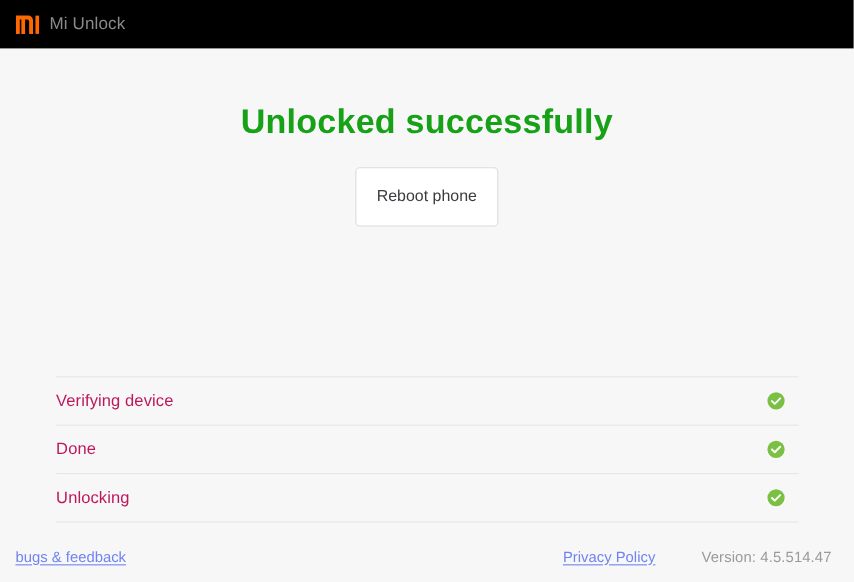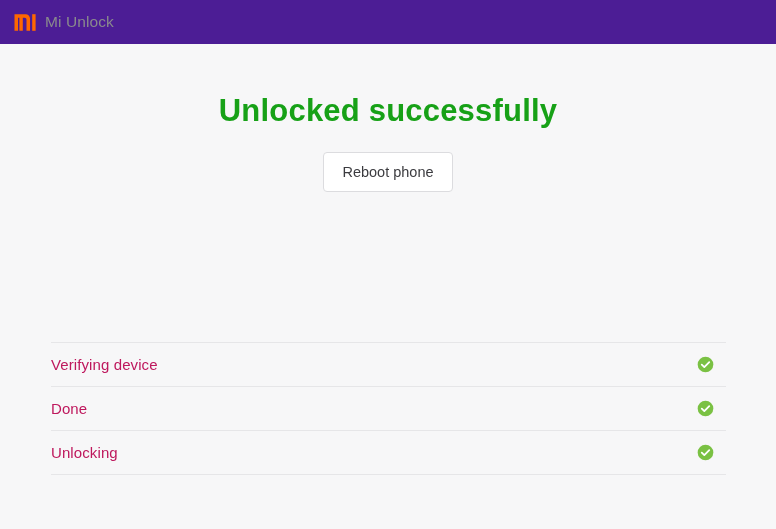--- a/index.html
+++ b/index.html
@@ -25,21 +25,21 @@
     flex-direction: column;
   }
 
   
   #titlebar {
     position: relative;
     height: 44px;
     flex: 0 0 44px;
     display: flex;
     align-items: center;
-    background: #4c1d95;
+    background: #000000;
     padding: 0 14px 0 14px;
     box-sizing: border-box;
   }
   .brand {
     display: flex;
     align-items: center;
     gap: 9px;
   }
   .mi-logo {
     width: 22px;
@@ -103,21 +103,21 @@
     margin-top: 50px;
     font-size: 31px;
     color: #17a117;
     font-weight: bold;
     letter-spacing: .2px;
     line-height: 1.1;
   }
   #reboot-phone-button {
     margin-top: 24px;
     min-width: 112px;
-    height: 40px;
+    height: 54px;
     padding: 0 18px;
     background: #ffffff;
     border: 1px solid #dcdcdf;
     border-radius: 4px;
     font-family: "Liberation Sans", sans-serif;
     font-size: 14.5px;
     color: #3b3b3f;
     cursor: pointer;
     box-sizing: border-box;
   }
@@ -231,14 +231,21 @@
           <svg class="check-badge" viewBox="0 0 20 20" xmlns="http://www.w3.org/2000/svg">
             <circle cx="10" cy="10" r="9.2" fill="#7ac143"></circle>
             <path d="M5.6 10.2 L8.6 13.1 L14.4 7.2" fill="none" stroke="#ffffff" stroke-width="2.1" stroke-linecap="round" stroke-linejoin="round"></path>
           </svg>
         </span>
       </div>
 
     </div>
   </div>
 
+  <div id="footer">
+    <span class="footer-link">bugs &amp; feedback</span>
+    <div id="footer-right">
+      <span class="footer-link">Privacy Policy</span>
+      <span id="version-label">Version: 4.5.514.47</span>
+    </div>
+  </div>
 
 </div>
 
 </body></html>

